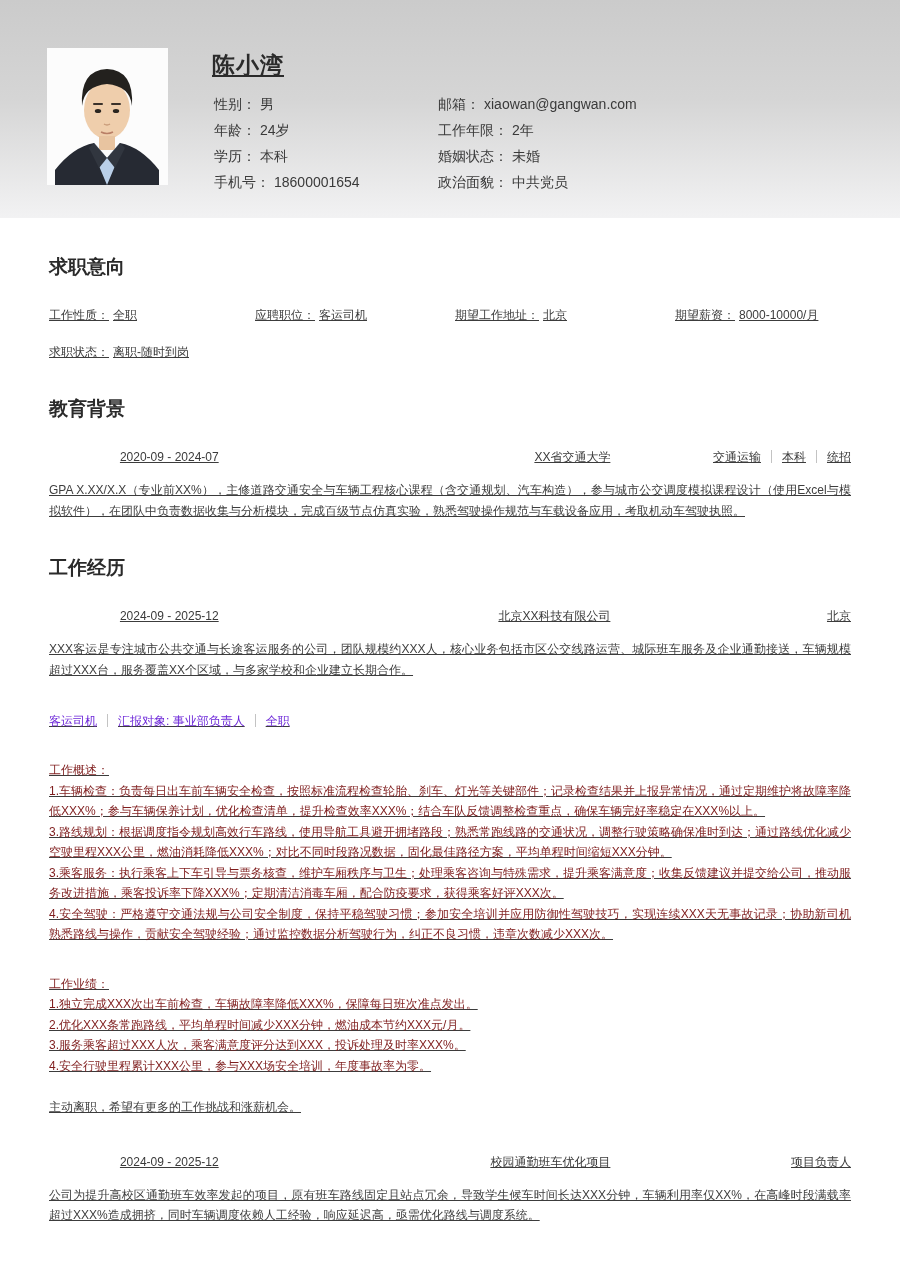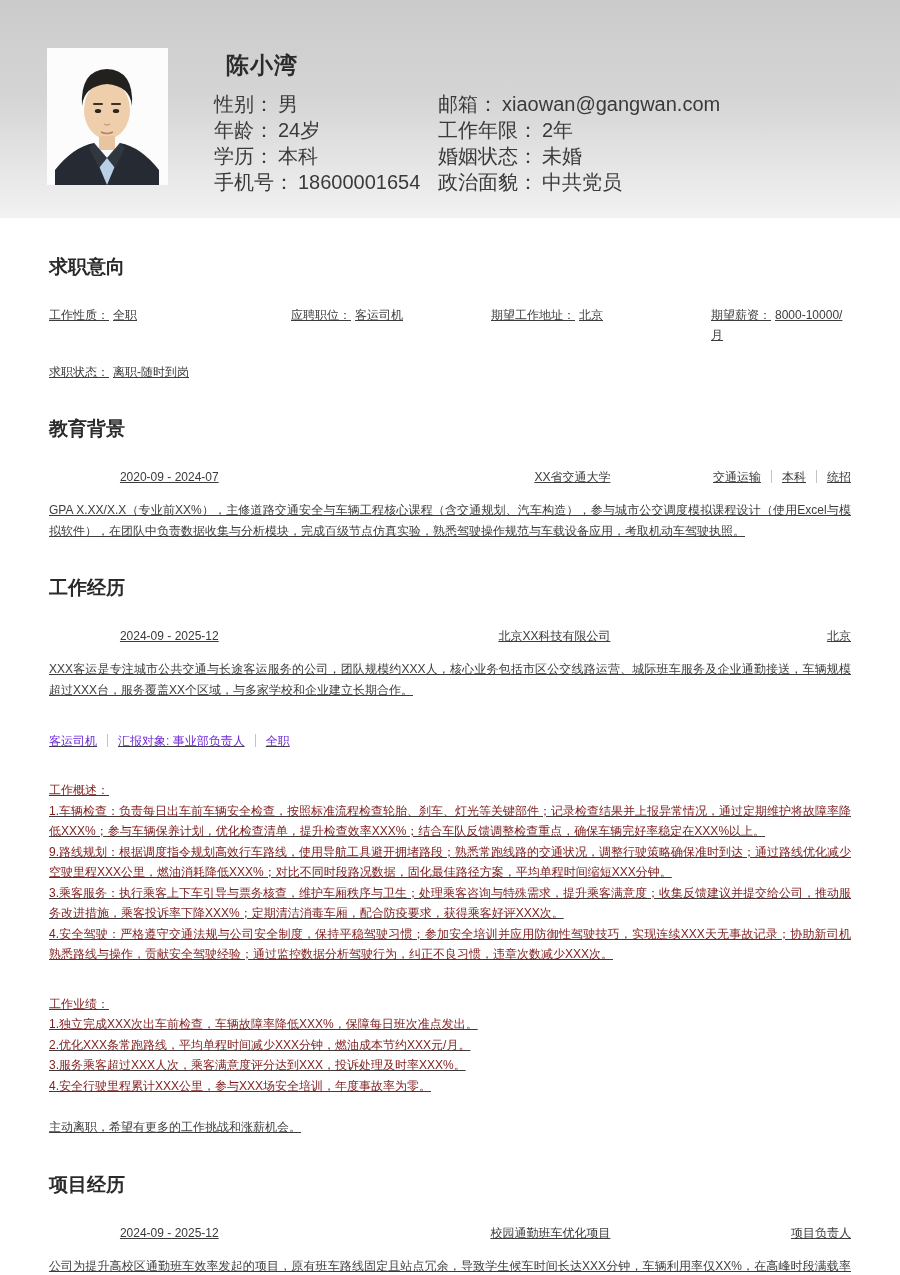--- a/index.html
+++ b/index.html
@@ -12,41 +12,41 @@
   .header{
     position:relative;height:218px;
     background:linear-gradient(180deg,#cbcbcb 0%,#d5d5d5 45%,#f2f2f3 100%);
   }
   .photo{
     position:absolute;left:47px;top:48px;width:121px;height:137px;
     background:#fdfdfd;overflow:hidden;
   }
   .photo svg{display:block;width:100%;height:100%;}
   .name{
-    position:absolute;left:226px;top:50px;
-    font-size:23px;font-weight:700;color:#2b2b2b;letter-spacing:1px;
+    position:absolute;left:212px;top:50px;
+    font-size:23px;font-weight:700;color:#2b2b2b;letter-spacing:1px;text-decoration:underline;
   }
-  .info-col{position:absolute;top:91px;font-size:20px;color:#3a3a3a;}
+  .info-col{position:absolute;top:91px;font-size:14px;color:#3a3a3a;}
   .info-left{left:214px;}
   .info-right{left:438px;}
   .info-row{height:26px;line-height:26px;}
   .lbl{margin-right:4px;}
   
   .content{padding:0 49px;}
   .section{margin-top:34px;}
   .section:first-child{margin-top:36px;}
   h2.sec-title{
     margin:0;font-size:19px;line-height:26px;font-weight:700;color:#2a2a2a;
   }
   .sec-body{margin-top:25px;font-size:12px;text-decoration:underline;}
   
   .intent-row{display:flex;line-height:20px;}
   .intent-row + .intent-row{margin-top:17px;}
   .cell-1{width:206px;}
-  .cell-2{width:200px;margin-left:36px;}
+  .cell-2{width:200px;}
   .cell-3{width:220px;}
   .cell-4{flex:1;}
   
   .meta-row{display:flex;line-height:20px;color:#3a3a3a;}
   .meta-row .m-left{width:30%;text-align:center;}
   .meta-row .m-center{width:40%;text-align:right;}
   .meta-row .m-right{width:30%;text-align:right;}
   .vsep{
     display:inline-block;width:1px;height:13px;background:#c3c3c3;
     margin:0 10px;vertical-align:-2px;
@@ -135,37 +135,36 @@
         <span class="m-center">北京XX科技有限公司</span>
         <span class="m-right">北京</span>
       </div>
       <p class="para">XXX客运是专注城市公共交通与长途客运服务的公司，团队规模约XXX人，核心业务包括市区公交线路运营、城际班车服务及企业通勤接送，车辆规模超过XXX台，服务覆盖XX个区域，与多家学校和企业建立长期合作。</p>
       <div class="role-line">
         <span>客运司机</span><i class="vsep"></i><span>汇报对象: 事业部负责人</span><i class="vsep"></i><span>全职</span>
       </div>
       <div class="block">
         <p>工作概述：</p>
         <p>1.车辆检查：负责每日出车前车辆安全检查，按照标准流程检查轮胎、刹车、灯光等关键部件；记录检查结果并上报异常情况，通过定期维护将故障率降低XXX%；参与车辆保养计划，优化检查清单，提升检查效率XXX%；结合车队反馈调整检查重点，确保车辆完好率稳定在XXX%以上。</p>
-        <p>9.路线规划：根据调度指令规划高效行车路线，使用导航工具避开拥堵路段；熟悉常跑线路的交通状况，调整行驶策略确保准时到达；通过路线优化减少空驶里程XXX公里，燃油消耗降低XXX%；对比不同时段路况数据，固化最佳路径方案，平均单程时间缩短XXX分钟。</p>
+        <p>3.路线规划：根据调度指令规划高效行车路线，使用导航工具避开拥堵路段；熟悉常跑线路的交通状况，调整行驶策略确保准时到达；通过路线优化减少空驶里程XXX公里，燃油消耗降低XXX%；对比不同时段路况数据，固化最佳路径方案，平均单程时间缩短XXX分钟。</p>
         <p>3.乘客服务：执行乘客上下车引导与票务核查，维护车厢秩序与卫生；处理乘客咨询与特殊需求，提升乘客满意度；收集反馈建议并提交给公司，推动服务改进措施，乘客投诉率下降XXX%；定期清洁消毒车厢，配合防疫要求，获得乘客好评XXX次。</p>
         <p>4.安全驾驶：严格遵守交通法规与公司安全制度，保持平稳驾驶习惯；参加安全培训并应用防御性驾驶技巧，实现连续XXX天无事故记录；协助新司机熟悉路线与操作，贡献安全驾驶经验；通过监控数据分析驾驶行为，纠正不良习惯，违章次数减少XXX次。</p>
       </div>
       <div class="block">
         <p>工作业绩：</p>
         <p>1.独立完成XXX次出车前检查，车辆故障率降低XXX%，保障每日班次准点发出。</p>
         <p>2.优化XXX条常跑路线，平均单程时间减少XXX分钟，燃油成本节约XXX元/月。</p>
         <p>3.服务乘客超过XXX人次，乘客满意度评分达到XXX，投诉处理及时率XXX%。</p>
         <p>4.安全行驶里程累计XXX公里，参与XXX场安全培训，年度事故率为零。</p>
       </div>
       <div class="leave">主动离职，希望有更多的工作挑战和涨薪机会。</div>
     </div>
   </div>
 
   <div class="section">
-    <h2 class="sec-title">项目经历</h2>
     <div class="sec-body">
       <div class="meta-row">
         <span class="m-left">2024-09 - 2025-12</span>
         <span class="m-center">校园通勤班车优化项目</span>
         <span class="m-right">项目负责人</span>
       </div>
       <p class="para">公司为提升高校区通勤班车效率发起的项目，原有班车路线固定且站点冗余，导致学生候车时间长达XXX分钟，车辆利用率仅XX%，在高峰时段满载率超过XXX%造成拥挤，同时车辆调度依赖人工经验，响应延迟高，亟需优化路线与调度系统。</p>
 
     </div>
   </div>

